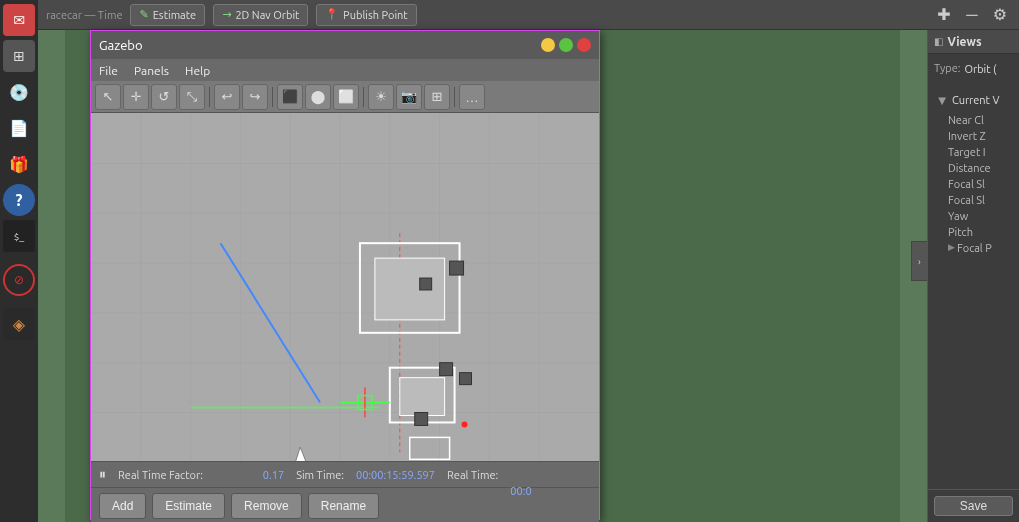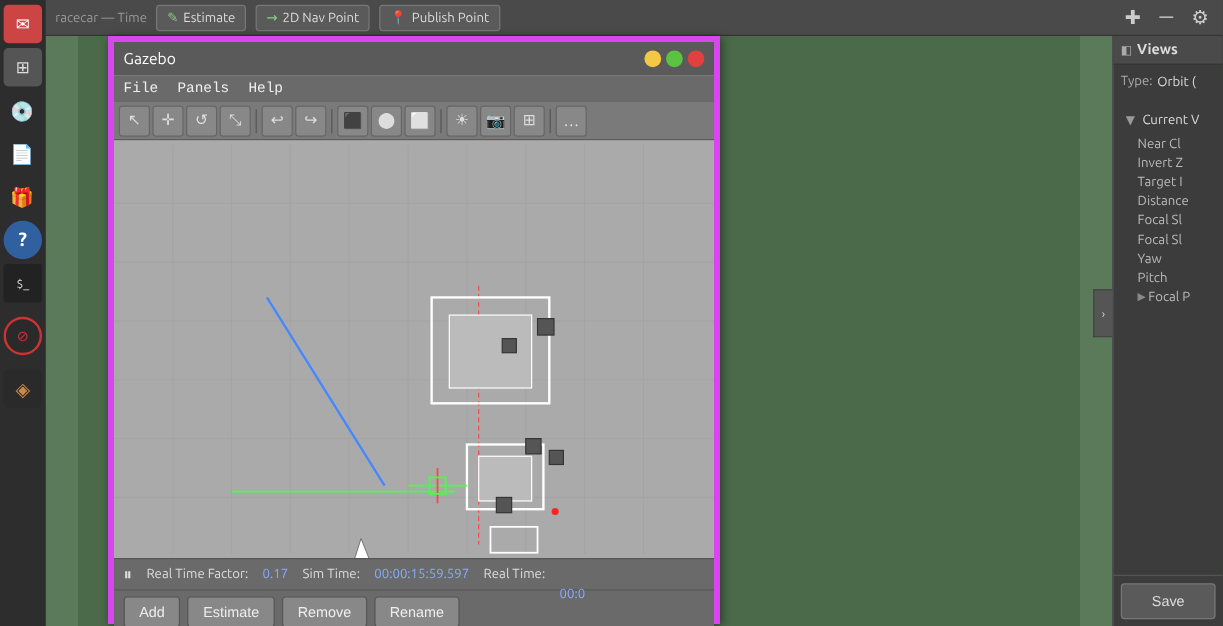--- a/index.html
+++ b/index.html
@@ -41,21 +41,21 @@
     .sidebar-icon.active { background: #555; }
 
     
     .gazebo-window {
       position: absolute;
       left: 90px;
       top: 30px;
       width: 510px;
       height: 490px;
       background: #c8c8c8;
-      border: 5px solid #d946ef;
+      border: 1px solid #d946ef;
       box-shadow: 2px 2px 8px rgba(0,0,0,0.5);
       z-index: 5;
     }
     .gazebo-titlebar {
       height: 28px;
       background: #5a5a5a;
       display: flex;
       align-items: center;
       justify-content: space-between;
       padding: 0 8px;
@@ -80,21 +80,21 @@
     .gazebo-menubar {
       height: 22px;
       background: #6a6a6a;
       display: flex;
       align-items: center;
       padding: 0 8px;
       gap: 16px;
       color: #eee;
       font-size: 12px;
     }
-    .gazebo-menubar span { cursor: pointer; font-family: Liberation Mono, monospace; }
+    .gazebo-menubar span { cursor: pointer; }
 
     .gazebo-toolbar {
       height: 32px;
       background: #7a7a7a;
       display: flex;
       align-items: center;
       padding: 0 4px;
       gap: 2px;
       border-bottom: 1px solid #555;
     }
@@ -316,21 +316,21 @@
     .right-panel-bottom {
       position: absolute;
       bottom: 0;
       left: 0;
       right: 0;
       padding: 6px;
       border-top: 1px solid #555;
     }
     .save-btn {
       width: 100%;
-      height: 30px;
+      height: 20px;
       background: #5a5a5a;
       border: 1px solid #777;
       border-radius: 3px;
       color: #ddd;
       cursor: pointer;
       font-size: 12px;
     }
   </style>
 </head>
 <body>
@@ -455,21 +455,21 @@
 
       <circle cx="375" cy="312" r="3" fill="#ff2222"></circle>
 
       <polygon points="210,335 220,360 213,355 208,365 205,363 210,352 203,357" fill="white" stroke="#333" stroke-width="0.5"></polygon>
     </svg>
   </div>
 
   <div class="gazebo-statusbar">
     <span style="font-size:14px;">⏸</span>
     <span>Real Time Factor:</span>
-    <span style="color:#8af;">0.17</span>
+    <span style="color:#8af;margin-left:48px;">0.17</span>
     <span>Sim Time:</span>
     <span style="color:#8af;">00:00:15:59.597</span>
     <span>Real Time:</span>
     <span style="color:#8af;margin-top:32px;">00:0</span>
   </div>
 
   <div class="gazebo-bottombar">
     <button class="bottom-btn">Add</button>
     <button class="bottom-btn">Estimate</button>
     <button class="bottom-btn">Remove</button>
@@ -480,21 +480,21 @@
 <div class="rviz-area">
 
   <div class="rviz-toolbar">
     <span style="color:#999; font-size:11px;">racecar — Time</span>
     <div class="rviz-tool-btn">
       <span style="color:#88cc88;">✎</span>
       <span>Estimate</span>
     </div>
     <div class="rviz-tool-btn">
       <span style="color:#88cc88;">→</span>
-      <span>2D Nav Point</span>
+      <span>2D Nav Orbit</span>
     </div>
     <div class="rviz-tool-btn">
       <span style="color:#e86060;">📍</span>
       <span>Publish Point</span>
     </div>
     <div class="rviz-toolbar-right">
       <button class="rviz-icon-btn">✚</button>
       <button class="rviz-icon-btn">─</button>
       <button class="rviz-icon-btn">⚙</button>
     </div>

